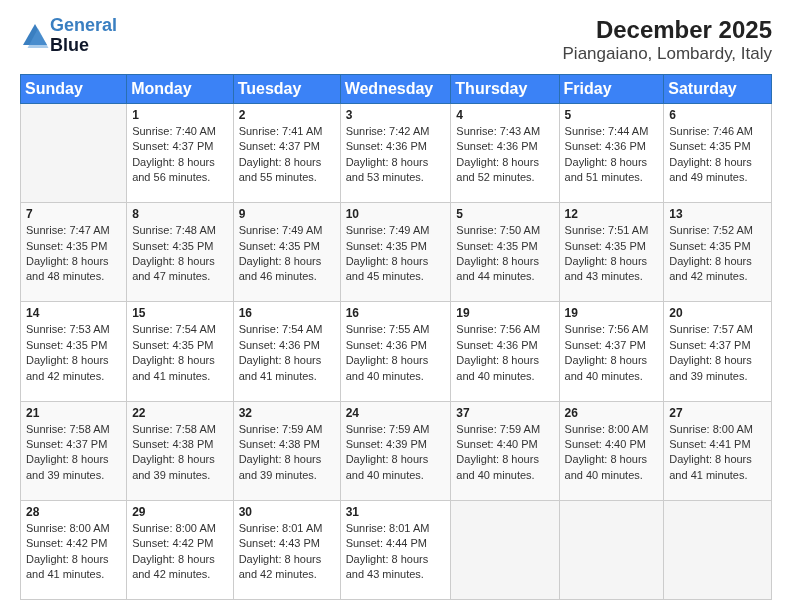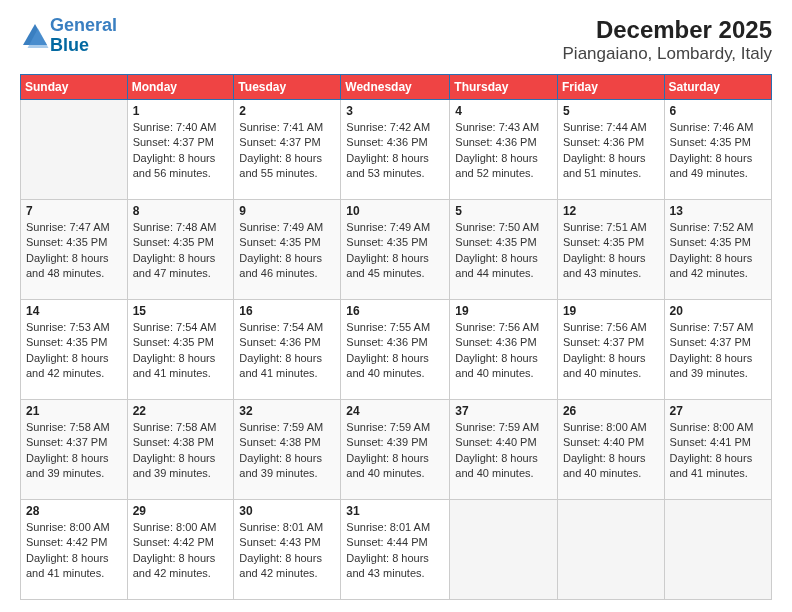--- a/index.html
+++ b/index.html
@@ -51,23 +51,23 @@
     .location {
       font-size: 17px;
       color: #444;
     }
     .calendar-table {
       width: 100%;
       border-collapse: collapse;
       flex: 1;
     }
     .calendar-table thead tr th {
-      background-color: #ef4444;
+      background-color: #3b82f6;
       color: #fff;
-      font-size: 12px;
+      font-size: 16px;
       font-weight: bold;
       padding: 5px 4px;
       text-align: left;
       border: 1px solid #2a6fb1;
     }
     .calendar-table tbody tr td {
       border: 1px solid #ccc;
       vertical-align: top;
       padding: 4px 5px;
       font-size: 9.5px;
@@ -102,21 +102,21 @@
 
 <div class="page">
   <div class="header">
     <div class="logo">
       <svg class="logo-icon" viewBox="0 0 40 40">
         <polygon points="20,4 36,32 4,32" fill="#3a7fc1"></polygon>
         <polygon points="24,10 38,36 10,36" fill="#5599d9" opacity="0.5"></polygon>
       </svg>
       <div class="logo-text">
         <div><span>General</span></div>
-        <div><span style="color:#0369a1">Blue</span></div>
+        <div><span style="color:#0f172a">Blue</span></div>
       </div>
     </div>
     <div class="title-block">
       <div class="month-title">December 2025</div>
       <div class="location">Piangaiano, Lombardy, Italy</div>
     </div>
   </div>
 
   <table class="calendar-table">
     <thead>

